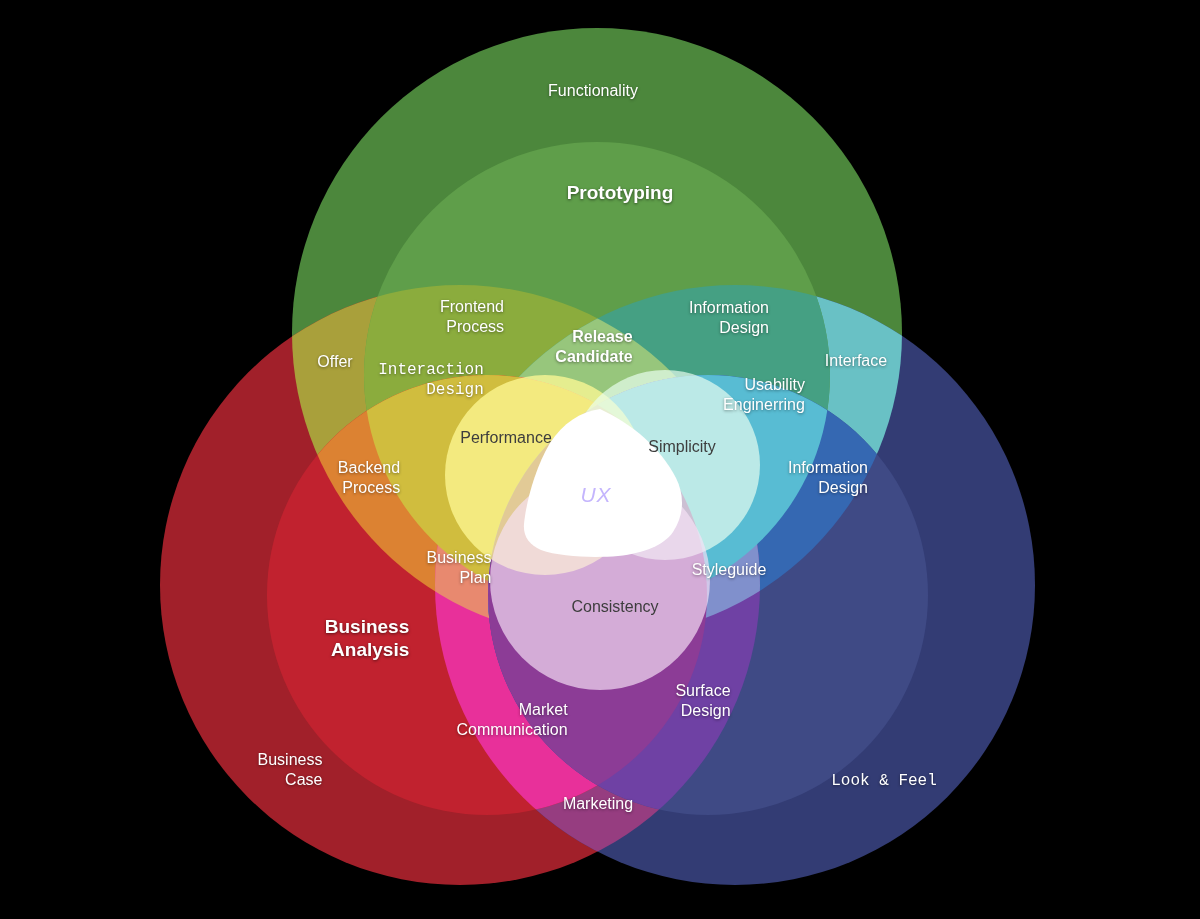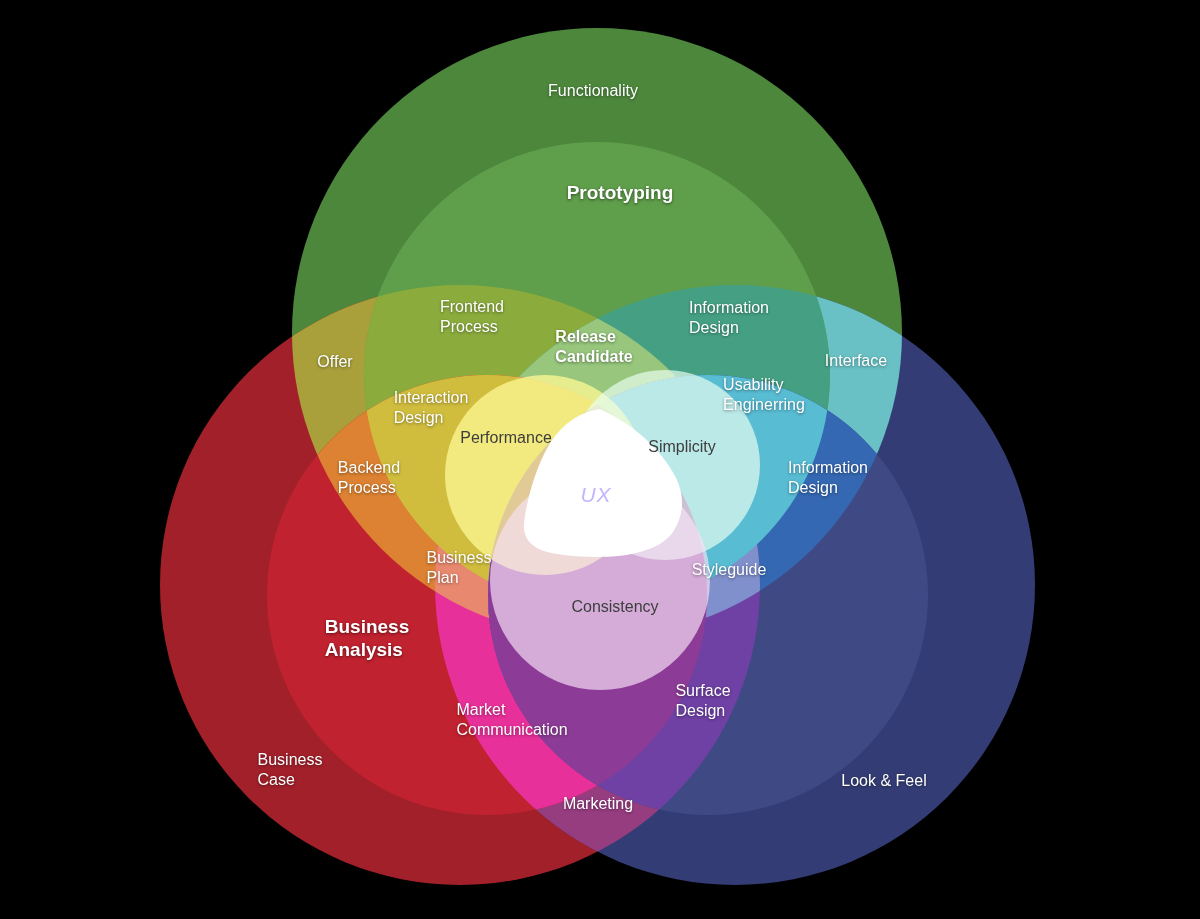--- a/index.html
+++ b/index.html
@@ -24,21 +24,21 @@
     position: absolute;
     left: 0;
     top: 0;
     width: 100%;
     height: 100%;
     pointer-events: none;
   }
   .lbl {
     position: absolute;
     transform: translate(-50%, -50%);
-    text-align: left;
+    text-align: right;
     white-space: pre-line;
     color: #ffffff;
     font-size: 16px;
     line-height: 20px;
     font-weight: 400;
     text-shadow: 0 1px 3px rgba(0,0,0,0.45);
   }
   .lbl.title {
     font-size: 19px;
     line-height: 23px;
@@ -166,21 +166,21 @@
       <div class="lbl" style="left: 593px; top: 91px;">Functionality</div>
       <div class="lbl title" style="left: 597px; top: 192px;">Prototyping</div>
       <div class="lbl" style="left: 457px; top: 317px; margin-left: 15px;">Frontend
 Process</div>
       <div class="lbl" style="left: 594px; top: 347px; font-weight: bold;">Release
 Candidate</div>
       <div class="lbl" style="left: 729px; top: 318px;">Information
 Design</div>
       <div class="lbl" style="left: 856px; top: 361px;">Interface</div>
       <div class="lbl" style="left: 335px; top: 362px;">Offer</div>
-      <div class="lbl" style="left: 431px; top: 408px;">Interaction
+      <div class="lbl" style="left: 431px; top: 380px; font-family: Liberation Mono, monospace;">Interaction
 Design</div>
       <div class="lbl" style="left: 764px; top: 395px;">Usability
 Enginerring</div>
       <div class="lbl dark" style="left: 506px; top: 438px;">Performance</div>
       <div class="lbl dark" style="left: 682px; top: 447px;">Simplicity</div>
       <div class="lbl" style="left: 369px; top: 478px;">Backend
 Process</div>
       <div class="lbl" style="left: 828px; top: 478px;">Information
 Design</div>
       <div class="lbl ux" style="left: 596px; top: 495px;">UX</div>
@@ -190,16 +190,16 @@
       <div class="lbl dark" style="left: 587px; top: 607px; margin-left: 28px;">Consistency</div>
       <div class="lbl title" style="left: 344px; top: 638px;">Business
 Analysis</div>
       <div class="lbl" style="left: 512px; top: 720px;">Market
 Communication</div>
       <div class="lbl" style="left: 703px; top: 701px;">Surface
 Design</div>
       <div class="lbl" style="left: 290px; top: 770px;">Business
 Case</div>
       <div class="lbl" style="left: 598px; top: 804px;">Marketing</div>
-      <div class="lbl" style="left: 884px; top: 781px;">Look &amp; Feel</div>
+      <div class="lbl" style="left: 884px; top: 781px; font-family: Liberation Mono, monospace;">Look &amp; Feel</div>
     </div>
 
 </div>
 
 </body></html>

